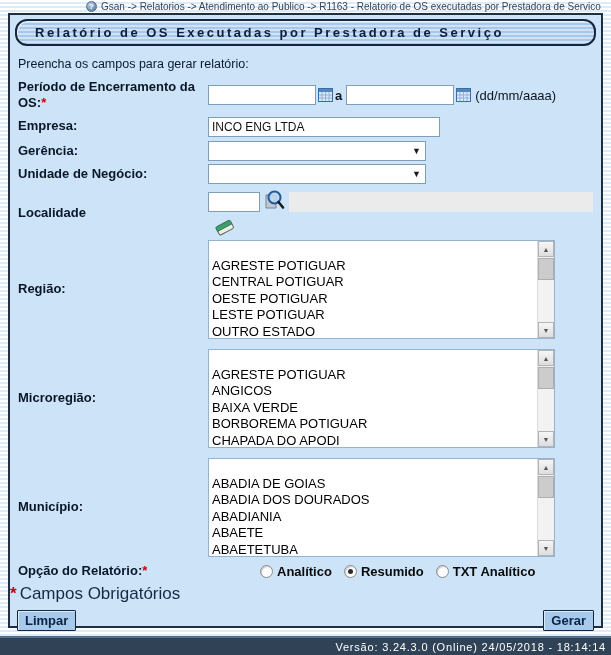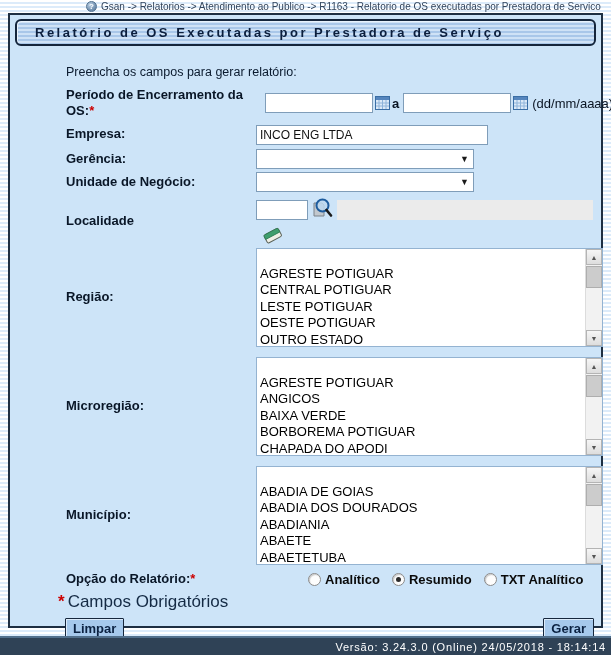--- a/index.html
+++ b/index.html
@@ -20,27 +20,27 @@
     background: radial-gradient(circle at 35% 30%, #b9cfe4, #6d8cab 70%);
     border: 1px solid #51708f; color: #fff; font-size: 8px; font-weight: bold;
     display: inline-flex; align-items: center; justify-content: center; line-height: 1;
   }
   
   .frame {
     position: absolute; top: 13px; left: 8px; width: 595px; height: 615px;
     background: #cde4f8; border: 2px solid #1e2f42;
   }
   .titlebar {
-    margin: 4px 5px 8px 5px; height: 27px; border: 2px solid #14253c; border-radius: 6px;
+    margin: 4px 5px 0 5px; height: 27px; border: 2px solid #14253c; border-radius: 12px;
     background: repeating-linear-gradient(180deg, #cfe2f6 0 2px, #a9c7e9 2px 4px);
     display: flex; align-items: center; padding-left: 18px;
     font-size: 13px; font-weight: bold; letter-spacing: 2.5px; color: #0b1e3c;
     box-shadow: inset 1px 1px 0 #e8f2fc;
   }
-  .form { padding: 11px 0 0 0; font-size: 13px; color: #0a1422; margin-left: 48px; }
+  .form { padding: 11px 0 0 0; font-size: 13px; color: #0a1422; }
   .instruction { padding-left: 8px; font-size: 12.5px; margin-bottom: 7px; color: #0a1a2e; }
   .row { display: flex; align-items: center; }
   .lbl { width: 198px; flex-shrink: 0; padding-left: 8px; font-weight: bold; color: #091627; line-height: 1.25; }
   .field { display: flex; align-items: center; flex: 1; }
   .req { color: #cc0000; font-weight: bold; }
   .txt {
     height: 20px; border: 1px solid #7f9db9; background: #fff;
     font-family: "Liberation Sans", sans-serif; font-size: 12px; padding: 1px 3px; color: #111;
   }
   .date-input { width: 108px; }
@@ -72,21 +72,21 @@
   .sbar { position: absolute; top: 0; right: 0; bottom: 0; width: 17px; background: #f2f2f2; border-left: 1px solid #dcdcdc; }
   .sbtn {
     position: absolute; left: 0; width: 16px; height: 16px;
     background: linear-gradient(180deg, #f6f6f6, #dddddd); border: 1px solid #b4b4b4;
     font-size: 7px; color: #555; display: flex; align-items: center; justify-content: center;
   }
   .sbtn.up { top: 0; } .sbtn.down { bottom: 0; }
   .sthumb { position: absolute; left: 0; top: 17px; width: 16px; height: 22px;
     background: #cccccc; border: 1px solid #aeaeae; }
   .mb10 { margin-bottom: 10px; } .mb6 { margin-bottom: 6px; } .mb4 { margin-bottom: 4px; justify-content: center; } .mb3 { margin-bottom: 3px; } .mb2 { margin-bottom: 2px; }
-  .row-periodo { height: 34px; gap: 9px; } .row-h21 { height: 21px; } .row-h20 { height: 20px; }
+  .row-periodo { height: 34px; } .row-h21 { height: 21px; } .row-h20 { height: 20px; }
   
   .radio-group { display: flex; align-items: flex-start; gap: 12px; padding-left: 52px; }
   .radio-item { display: inline-flex; align-items: center; gap: 4px; }
   .radio {
     width: 13px; height: 13px; border-radius: 50%; background: #fdfdfd;
     border: 1px solid #8a8a8a; box-shadow: inset 1px 1px 1px #c9c9c9; position: relative;
   }
   .radio.sel::after {
     content: ""; position: absolute; left: 3px; top: 3px; width: 5px; height: 5px;
     border-radius: 50%; background: #2b2b2b;
@@ -206,22 +206,22 @@
     </div>
 
     <div class="row mb10">
       <div class="lbl">Região:</div>
       <div class="field">
         <div class="listbox">
           <div class="opts">
               <div class="opt">&nbsp;</div>
               <div class="opt">AGRESTE POTIGUAR</div>
               <div class="opt">CENTRAL POTIGUAR</div>
+              <div class="opt">OESTE POTIGUAR</div>
               <div class="opt">LESTE POTIGUAR</div>
-              <div class="opt">OESTE POTIGUAR</div>
               <div class="opt">OUTRO ESTADO</div>
             </div>
           <div class="sbar">
             <div class="sbtn up">▲</div>
             <div class="sthumb"></div>
             <div class="sbtn down">▼</div>
           </div>
         </div>
       </div>
     </div>

